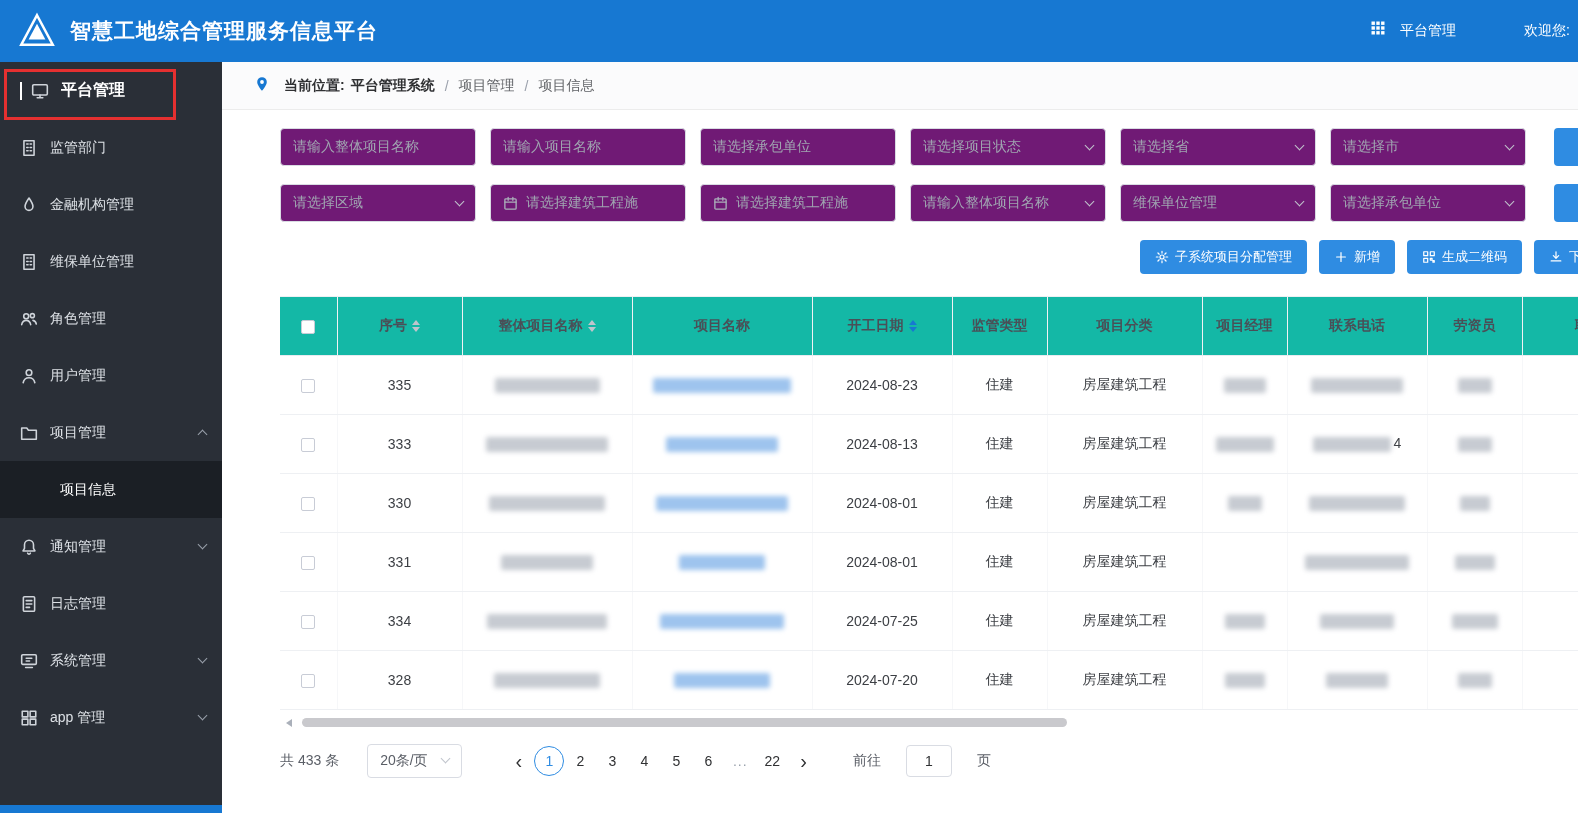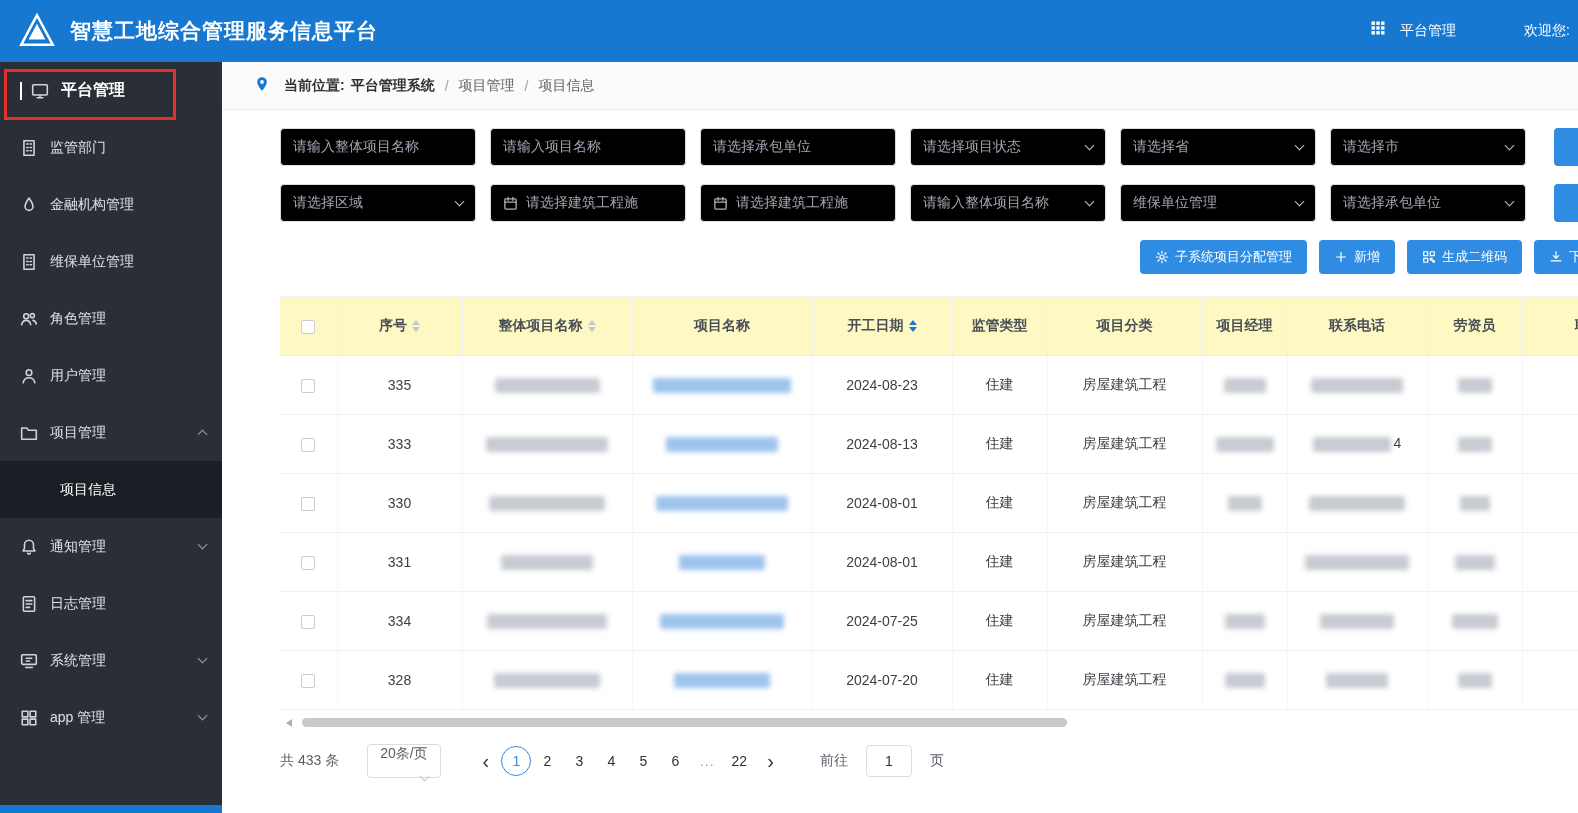--- a/index.html
+++ b/index.html
@@ -37,39 +37,39 @@
                 background:#fbfbfc; border-bottom:1px solid #ececec; color:#606266; }
   .pin { width:20px; height:20px; display:inline-flex; margin-right:10px; }
   .bc-label { font-weight:bold; color:#303133; margin-right:6px; }
   .bc-root { font-weight:bold; color:#303133; }
   .bc-sep { margin:0 10px; color:#9aa0ab; }
   .bc-item { color:#606266; cursor:pointer; }
 
   
   .filters { padding-left:58px; }
   .filter-row { display:flex; gap:14px; margin-top:18px; position:relative; }
-  .filter { width:196px; height:38px; border:1px solid #d9dce3; border-radius:4px; background:#000000;
+  .filter { width:196px; height:38px; border:1px solid #d9dce3; border-radius:4px; background:#701a75;
             display:flex; align-items:center; padding:0 12px; font-size:14px; color:#a0a6b1; cursor:pointer; position:relative; }
   .filter .ph { overflow:hidden; white-space:nowrap; flex:1 1 auto; }
   .filter .f-ico { width:15px; height:15px; display:inline-flex; margin-right:8px; color:#aab0ba; flex:0 0 auto; }
   .filter .f-ico svg { width:15px; height:15px; }
   .chev { border:solid #c0c4cc; border-width:0 1.5px 1.5px 0; padding:3px; transform:rotate(45deg); margin-left:auto; margin-top:-4px; flex:0 0 auto; }
   .search-partial { position:absolute; right:-38px; top:0; width:62px; height:38px; border-radius:4px; background:#2f8ce2; }
 
   
   .actions { display:flex; justify-content:flex-end; gap:12px; margin:18px -32px 0 0; }
   .act-btn { height:34px; background:#2f8ce2; color:#fff; border-radius:4px; display:inline-flex; align-items:center;
              gap:6px; padding:0 15px; font-size:13px; cursor:pointer; white-space:nowrap; }
   .a-ico { width:14px; height:14px; display:inline-flex; }
   .a-ico svg { width:14px; height:14px; }
 
   
   .table-wrap { margin:22px 0 0 58px; width:1298px; overflow:hidden; border-top:1px solid #eef0f3; }
   table { border-collapse:collapse; table-layout:fixed; width:1362px; font-size:14px; }
-  th { height:58px; background:#fef9c3; font-weight:bold; color:#4a4f57; text-align:center;
+  th { height:58px; background:#14b8a6; font-weight:bold; color:#4a4f57; text-align:center;
        border-bottom:1px solid #e8ebf0; border-right:1px solid #f1f2f5; white-space:nowrap; overflow:hidden; }
   td { height:59px; text-align:center; color:#3c3f44; border-bottom:1px solid #eef0f3; border-right:1px solid #f6f7f9;
        white-space:nowrap; overflow:hidden; }
   .cb { display:inline-block; width:14px; height:14px; border:1px solid #c8ccd6; border-radius:2px; background:#fff; vertical-align:middle; cursor:pointer; }
   .sort { display:inline-flex; flex-direction:column; margin-left:5px; vertical-align:middle; cursor:pointer; }
   .sort i { width:0; height:0; border:4px solid transparent; display:block; }
   .sort .up { border-bottom:5px solid #c0c4cc; margin-bottom:2px; border-top:none; }
   .sort .dn { border-top:5px solid #c0c4cc; border-bottom:none; }
   .sort.active .up { border-bottom-color:#1778d2; }
   .sort.active .dn { border-top-color:#1778d2; }
@@ -79,26 +79,26 @@
 
   
   .hscroll { position:relative; margin:8px 0 0 58px; width:1298px; height:10px; }
   .hscroll .larr { position:absolute; left:2px; top:1px; width:0; height:0; border:4px solid transparent; border-right:6px solid #aab0ba; }
   .hscroll .thumb { position:absolute; left:22px; top:0; width:765px; height:9px; background:#c9c9cd; border-radius:5px; cursor:pointer; }
 
   
   .pagination { display:flex; align-items:center; margin:16px 0 0 58px; font-size:14px; color:#5a5e66; }
   .total { margin-right:28px; }
   .size-select { height:34px; border:1px solid #d9dce3; border-radius:4px; display:flex; align-items:center;
-                 padding:0 12px; gap:14px; margin-right:30px; cursor:pointer; color:#5a5e66;flex-direction:column; }
+                 padding:0 12px; gap:14px; margin-right:42px; cursor:pointer; color:#5a5e66; }
   .pg-arrow { font-size:20px; padding:0 12px; cursor:pointer; color:#303133; line-height:1; }
   .page-num { min-width:32px; height:30px; display:flex; align-items:center; justify-content:center; cursor:pointer; color:#303133; }
   .page-num.active { width:30px; min-width:30px; border:1px solid #2f8ce2; border-radius:50%; color:#2f8ce2; background:#fff; }
   .page-num.dots { color:#98a0ab; letter-spacing:1px; cursor:default; }
-  .goto { display:flex; align-items:center; gap:18px; margin-left:34px; }
+  .goto { display:flex; align-items:center; gap:25px; margin-left:34px; }
   .goto-input { width:46px; height:32px; border:1px solid #d9dce3; border-radius:4px; display:inline-flex;
                 align-items:center; justify-content:center; color:#303133; cursor:text; }
 </style>
 </head>
 <body>
 
 <div class="app">
 
   <header class="topbar">
     <span class="logo">

